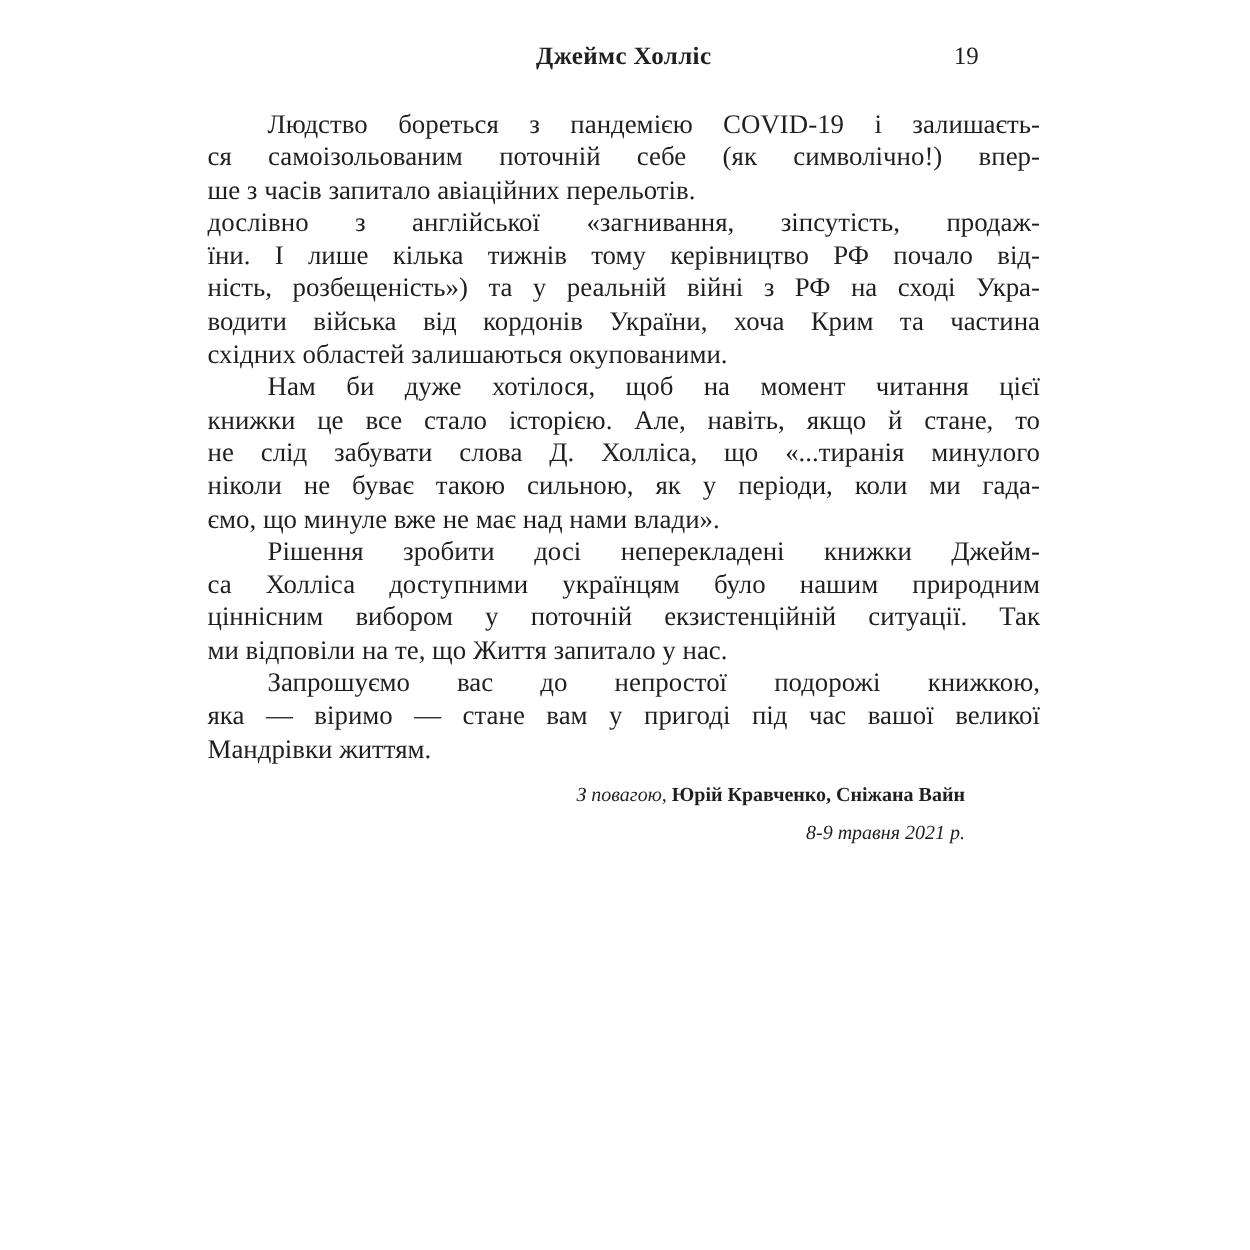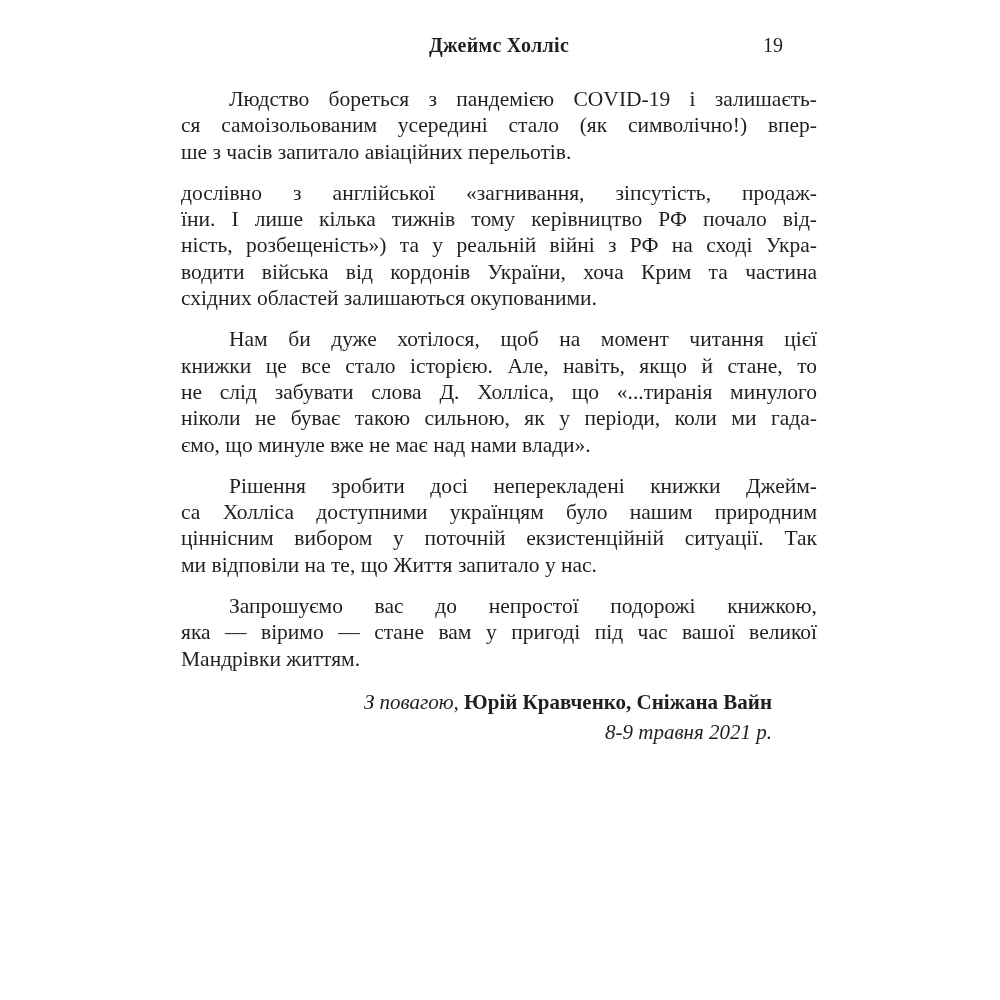--- a/index.html
+++ b/index.html
@@ -38,53 +38,53 @@
     position: absolute;
     top: 0;
     right: 49px;
     font-weight: normal;
   }
   .body-text {
     margin-top: 28px;
     font-size: 21.5px;
     line-height: 26.3px;
   }
-  .paragraph { margin: 15px; }
+  .paragraph { margin: 0; }
   .line {
     text-align: justify;
     text-align-last: justify;
     white-space: normal;
   }
   .line.first { text-indent: 48px; }
   .line.last { text-align-last: left; }
   .signature {
     margin-top: 10px;
     padding-right: 60px;
     text-align: right;
-    font-size: 21px;
+    font-size: 16px;
     line-height: 30px;
   }
   .italic { font-style: italic; }
   .bold { font-weight: bold; }
 </style>
 </head>
 <body>
 
 <div class="page">
   <div class="content">
 
     <div class="header">
       <div class="header-title">Джеймс Холліс</div>
       <div class="page-number">19</div>
     </div>
 
     <div class="body-text" id="paragraphs">
         <div class="paragraph">
           <div class="line first">Людство бореться з пандемією COVID-19 і залишаєть-</div>
-          <div class="line">ся самоізольованим усередині стало (як символічно!) впер-</div>
+          <div class="line">ся самоізольованим поточній себе (як символічно!) впер-</div>
           <div class="line last">ше з часів запитало авіаційних перельотів.</div>
         </div>
         <div class="paragraph">
           <div class="line">дослівно з англійської «загнивання, зіпсутість, продаж-</div>
           <div class="line">їни. І лише кілька тижнів тому керівництво РФ почало від-</div>
           <div class="line">ність, розбещеність») та у реальній війні з РФ на сході Укра-</div>
           <div class="line">водити війська від кордонів України, хоча Крим та частина</div>
           <div class="line last">східних областей залишаються окупованими.</div>
         </div>
         <div class="paragraph">

